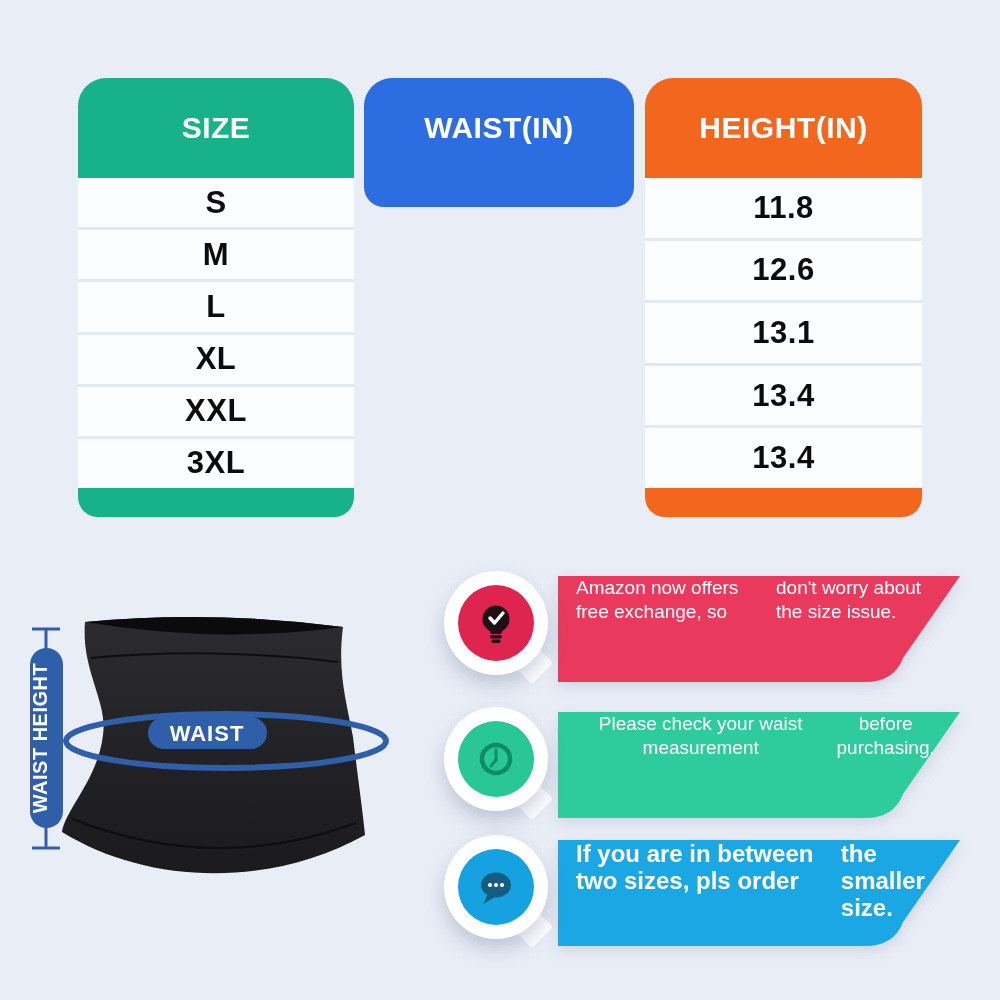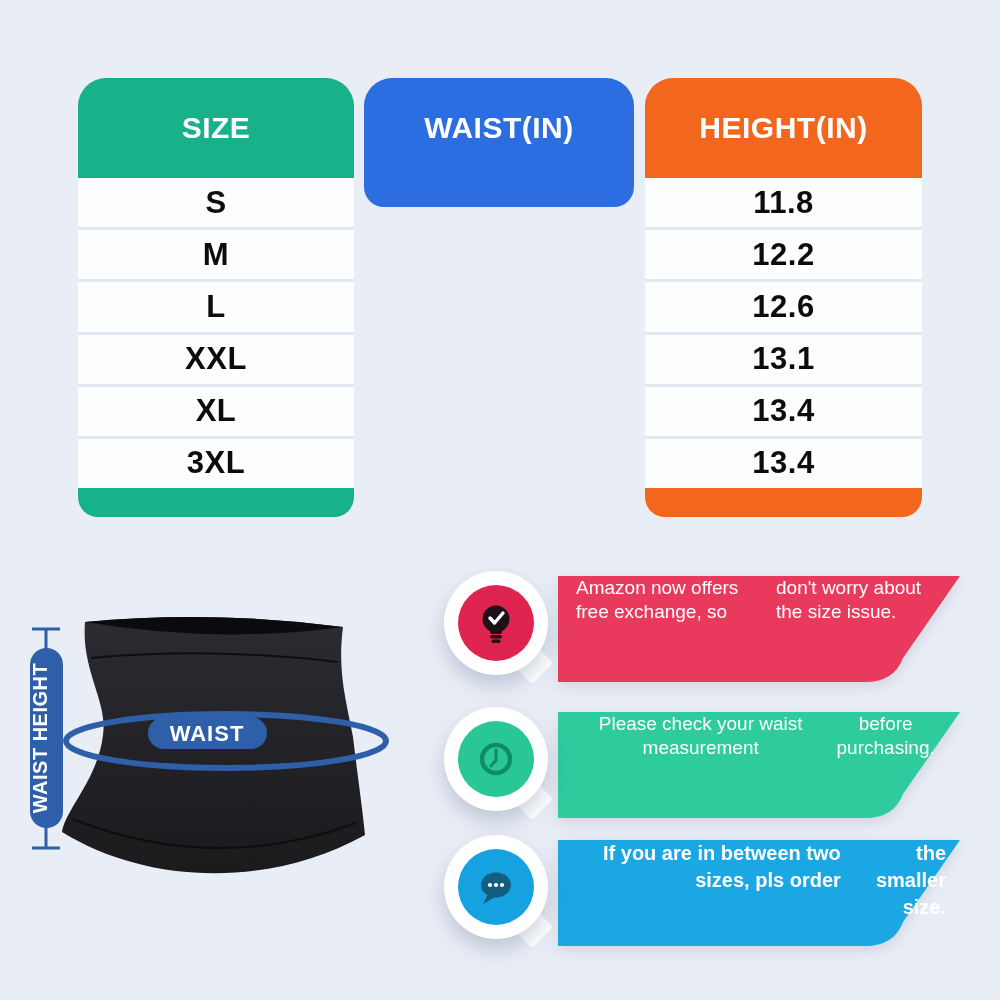--- a/index.html
+++ b/index.html
@@ -33,21 +33,21 @@
 
   
   .callout{position:absolute;left:0;width:1000px;height:106px;}
   .banner{position:absolute;left:558px;top:0;width:402px;height:106px;}
   .banner svg{display:block;width:100%;height:100%;filter:drop-shadow(0 5px 7px rgba(90,105,140,.18));}
   .banner-text{
     position:absolute;left:576px;top:0;width:370px;height:106px;
     display:flex;flex-direction:row;justify-content:center;
     color:#ffffff;font-size:19px;line-height:24px;
   }
-  .c-blue .banner-text{font-weight:bold;font-size:20px;line-height:27px;text-align:right;}
+  .c-blue .banner-text{font-weight:bold;font-size:24px;line-height:27px;}
   .tail{
     position:absolute;left:517px;top:72px;width:30px;height:30px;
     background:#ffffff;transform:rotate(45deg);border-radius:4px;
   }
   .white-circle{
     position:absolute;left:444px;top:-5px;width:104px;height:104px;
     border-radius:50%;background:#ffffff;
     box-shadow:0 10px 20px rgba(90,105,140,.30);
   }
   .inner-circle{
@@ -69,41 +69,40 @@
   <div>
 
     <div class="col" style="left:78px;width:276px;">
       <div class="col-header bg-green">
         <span>SIZE</span>
       </div>
       <div class="col-body">
         <div class="cell">S</div>
         <div class="cell">M</div>
         <div class="cell">L</div>
+        <div class="cell">XL</div>
         <div class="cell">XXL</div>
-        <div class="cell">XL</div>
         <div class="cell">3XL</div>
       </div>
       <div class="col-footer bg-green"></div>
     </div>
 
     <div class="col" style="left:364px;width:270px;">
       <div class="col-header bg-blue">
         <span>WAIST(IN)</span>
       </div>
       <div class="col-footer bg-blue"></div>
     </div>
 
     <div class="col" style="left:645px;width:277px;">
       <div class="col-header bg-orange">
         <span>HEIGHT(IN)</span>
       </div>
       <div class="col-body">
         <div class="cell">11.8</div>
-        <div class="cell">12.2</div>
         <div class="cell">12.6</div>
         <div class="cell">13.1</div>
         <div class="cell">13.4</div>
         <div class="cell">13.4</div>
       </div>
       <div class="col-footer bg-orange"></div>
     </div>
 
   </div>
 

